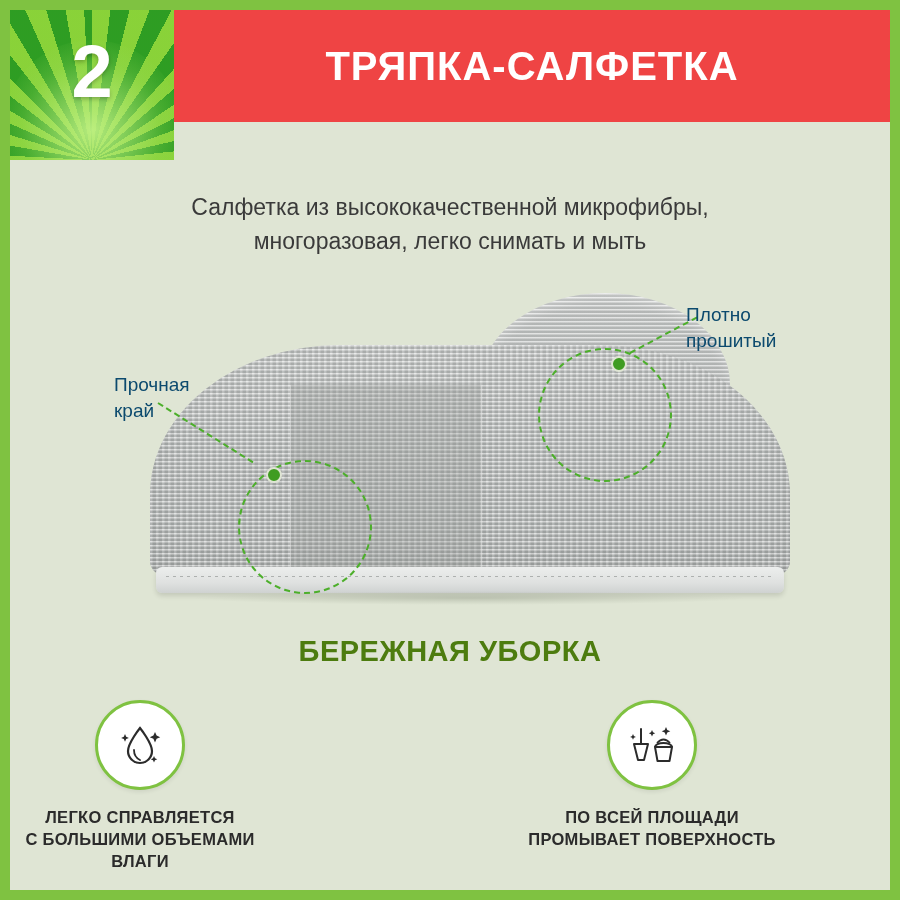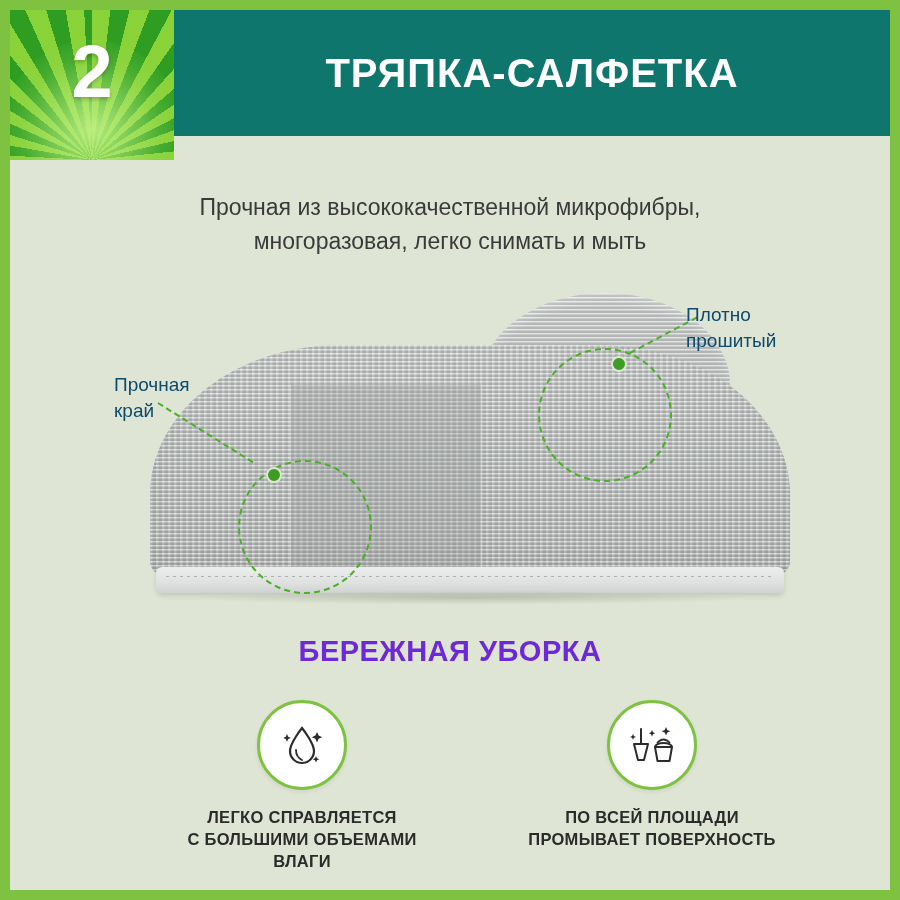--- a/index.html
+++ b/index.html
@@ -98,22 +98,22 @@
     font-size: 74px;
     font-weight: bold;
     color: #ffffff;
     line-height: 80px;
     text-shadow: 0 2px 4px rgba(0,0,0,0.25);
   }
   .title-bar {
     position: absolute;
     left: 164px; top: 0;
     width: 716px;
-    height: 126px;
-    background: #0f766e;
+    height: 112px;
+    background: #ef4444;
     display: flex;
     align-items: center;
     justify-content: center;
   }
   .title-bar .title {
     color: #ffffff;
     font-size: 40px;
     font-weight: bold;
     letter-spacing: 1px;
     text-align: center;
@@ -268,30 +268,30 @@
 
   
   .section-title {
     position: absolute;
     left: 0;
     top: 625px;
     width: 880px;
     text-align: center;
     font-size: 29px;
     font-weight: bold;
-    color: #6d28d9;
+    color: #4d7c0f;
     letter-spacing: 0.5px;
   }
   .features {
     position: absolute;
     left: 0;
     top: 690px;
     width: 772px;
     display: flex;
-    justify-content: flex-end;
+    justify-content: space-between;
     gap: 90px;
   }
   .feature {
     width: 260px;
     text-align: center;
   }
   .feature-icon {
     width: 84px;
     height: 84px;
     margin: 0 auto 16px auto;
@@ -327,21 +327,21 @@
         <div class="rays"></div>
         <div class="glow"></div>
         <div class="num">2</div>
       </div>
       <div class="title-bar">
         <div class="title">ТРЯПКА-САЛФЕТКА</div>
       </div>
     </div>
 
     <div class="subtitle">
-      <div>Прочная из высококачественной микрофибры,</div>
+      <div>Салфетка из высококачественной микрофибры,</div>
       <div>многоразовая, легко снимать и мыть</div>
     </div>
 
     <div class="product-area">
 
       <div class="mop-wrap">
         <div class="mop-hump"></div>
         <div class="mop-body"></div>
         <div class="mop-panel"></div>
         <div class="mop-hem"></div>

